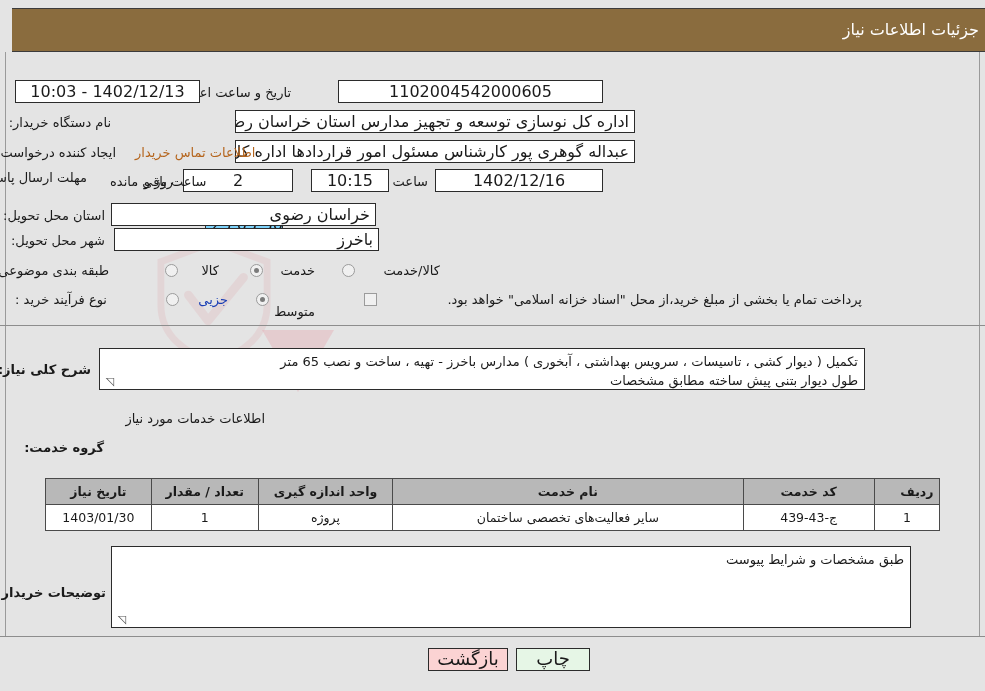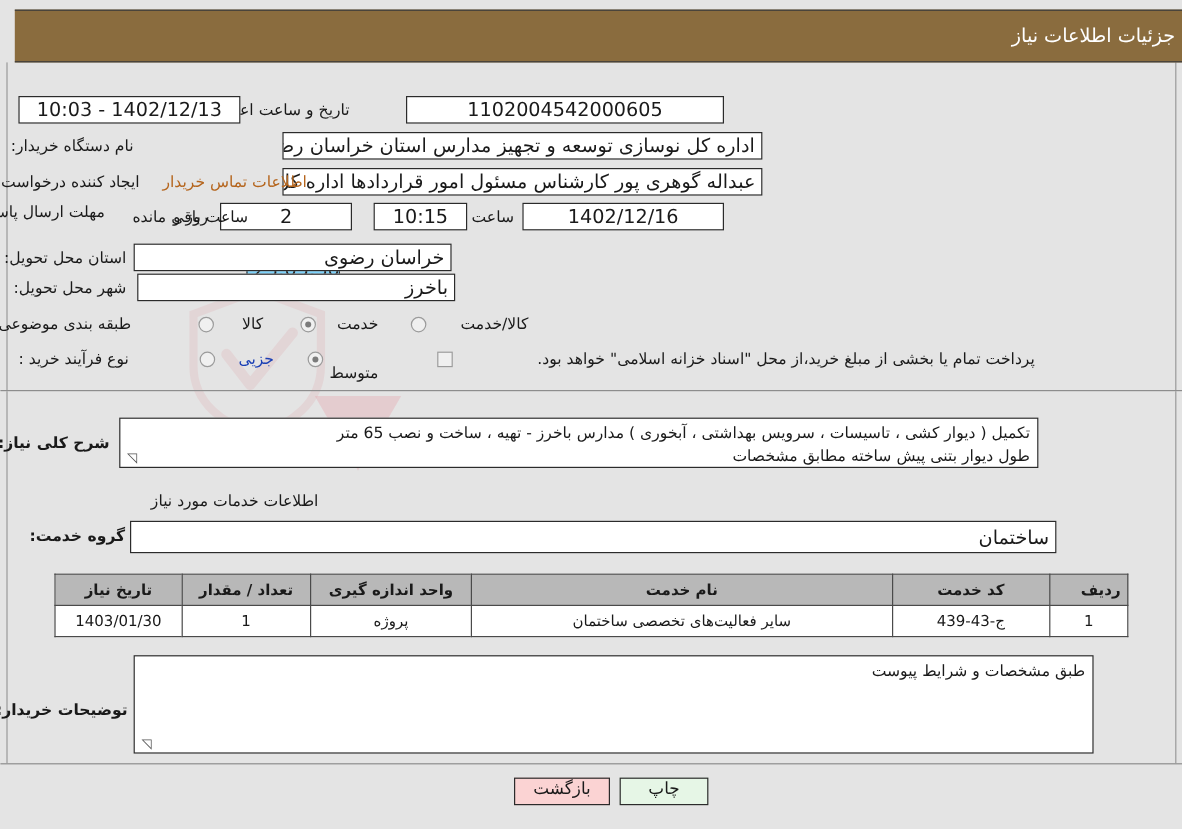--- a/index.html
+++ b/index.html
@@ -204,21 +204,21 @@
     text-align: center;
     white-space: nowrap;
   }
   .tbl td.ltr { direction: ltr; }
 
   
   .btn {
     position: absolute;
     box-sizing: border-box;
     border: 1px solid #2b2b2b;
-    font-size: 14px;
+    font-size: 18px;
     text-align: center;
     line-height: 19px;
     cursor: pointer;
     z-index: 5;
     color: #1a1a1a;
   }
   .btn-print  { background: #e6f6e6; }
   .btn-back   { background: #fbd3d3; }
 </style>
 </head>
@@ -299,21 +299,20 @@
   <div class="lbl lbl-b" style="right:894px; top:362px;">شرح کلی نیاز:</div>
   <div class="tarea" style="right:120px; top:348px; width:766px; height:42px;">
     <div>تکمیل ( دیوار کشی ، تاسیسات ، سرویس بهداشتی ، آبخوری ) مدارس باخرز - تهیه ، ساخت و نصب 65 متر</div>
     <div>طول دیوار بتنی پیش ساخته مطابق مشخصات</div>
     <span class="grip">◹</span>
   </div>
 
   <div class="lbl" style="right:720px; top:411px;">اطلاعات خدمات مورد نیاز</div>
 
   <div class="lbl lbl-b" style="right:881px; top:440px;">گروه خدمت:</div>
-  <div class="fld right" style="right:105px; top:434px; width:772px; height:27px; line-height:21px;">ساختمان</div>
 
   <table class="tbl" style="right:45px; top:478px; width:895px;">
     <thead>
       <tr>
         <th style="width:37px;padding-left:24px;">ردیف</th>
         <th style="width:139px;">کد خدمت</th>
         <th style="width:382px;">نام خدمت</th>
         <th style="width:131px;">واحد اندازه گیری</th>
         <th style="width:103px;">تعداد / مقدار</th>
         <th style="width:103px;">تاریخ نیاز</th>

